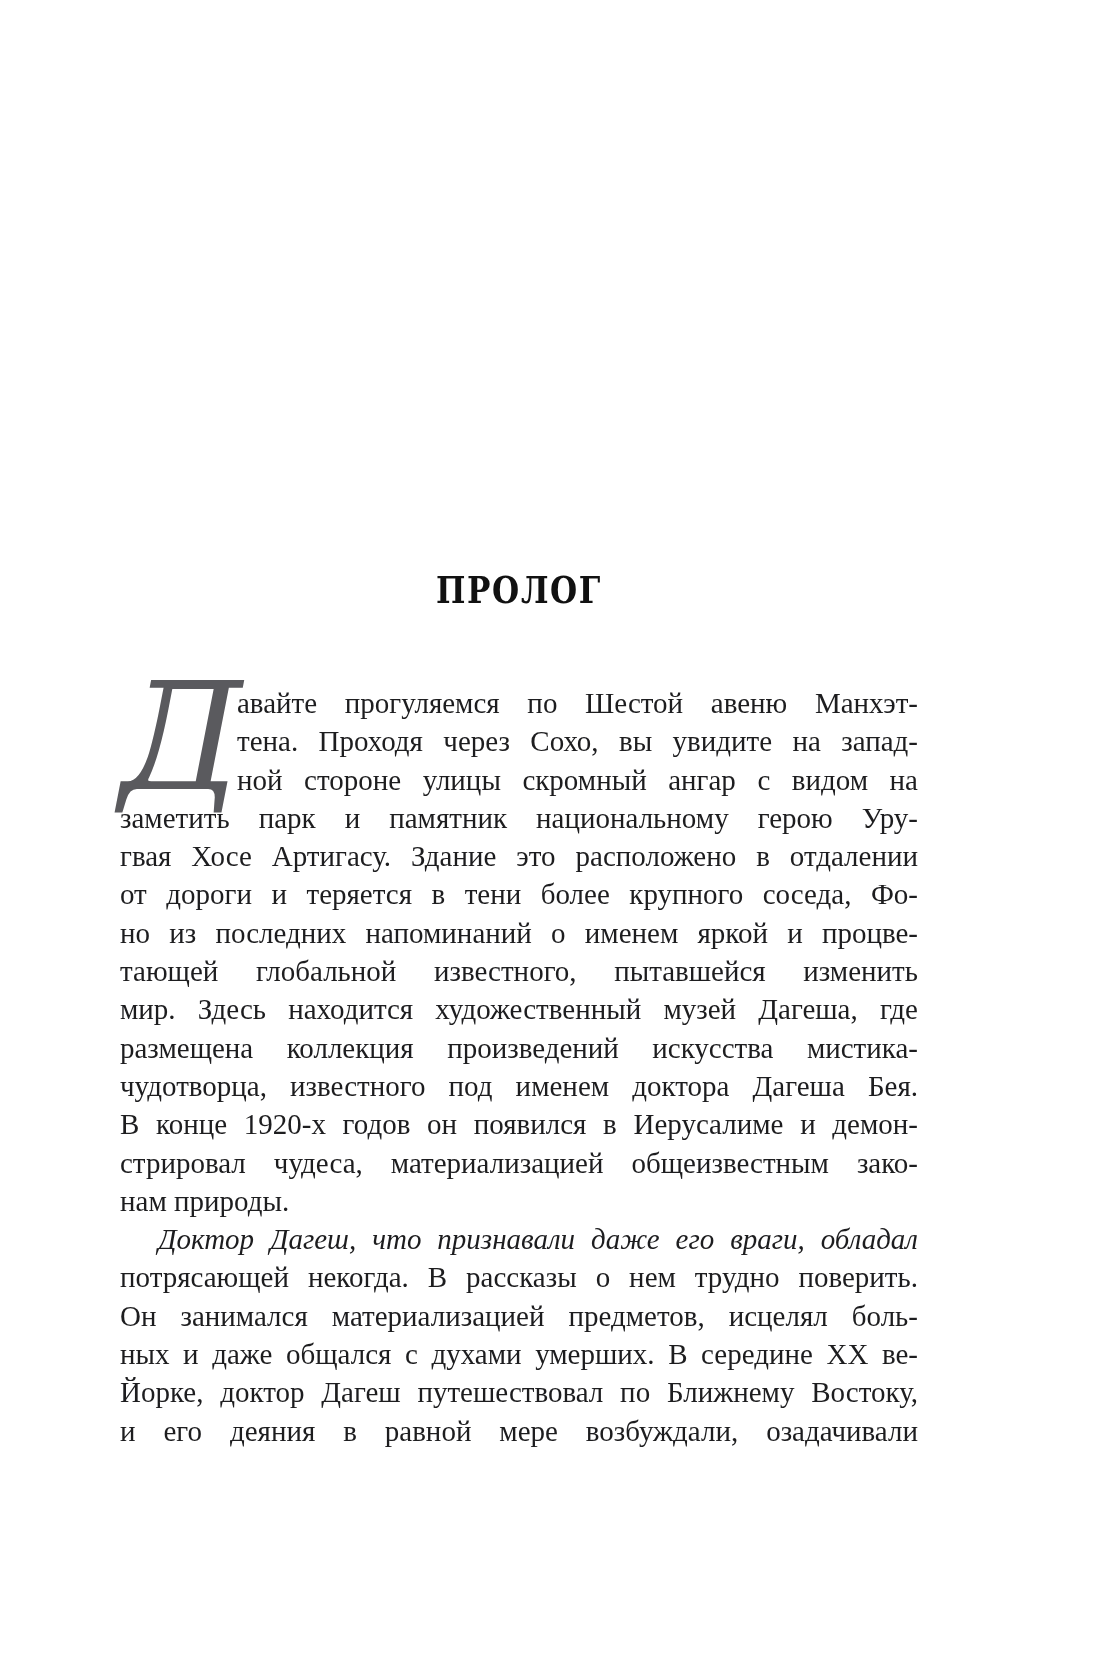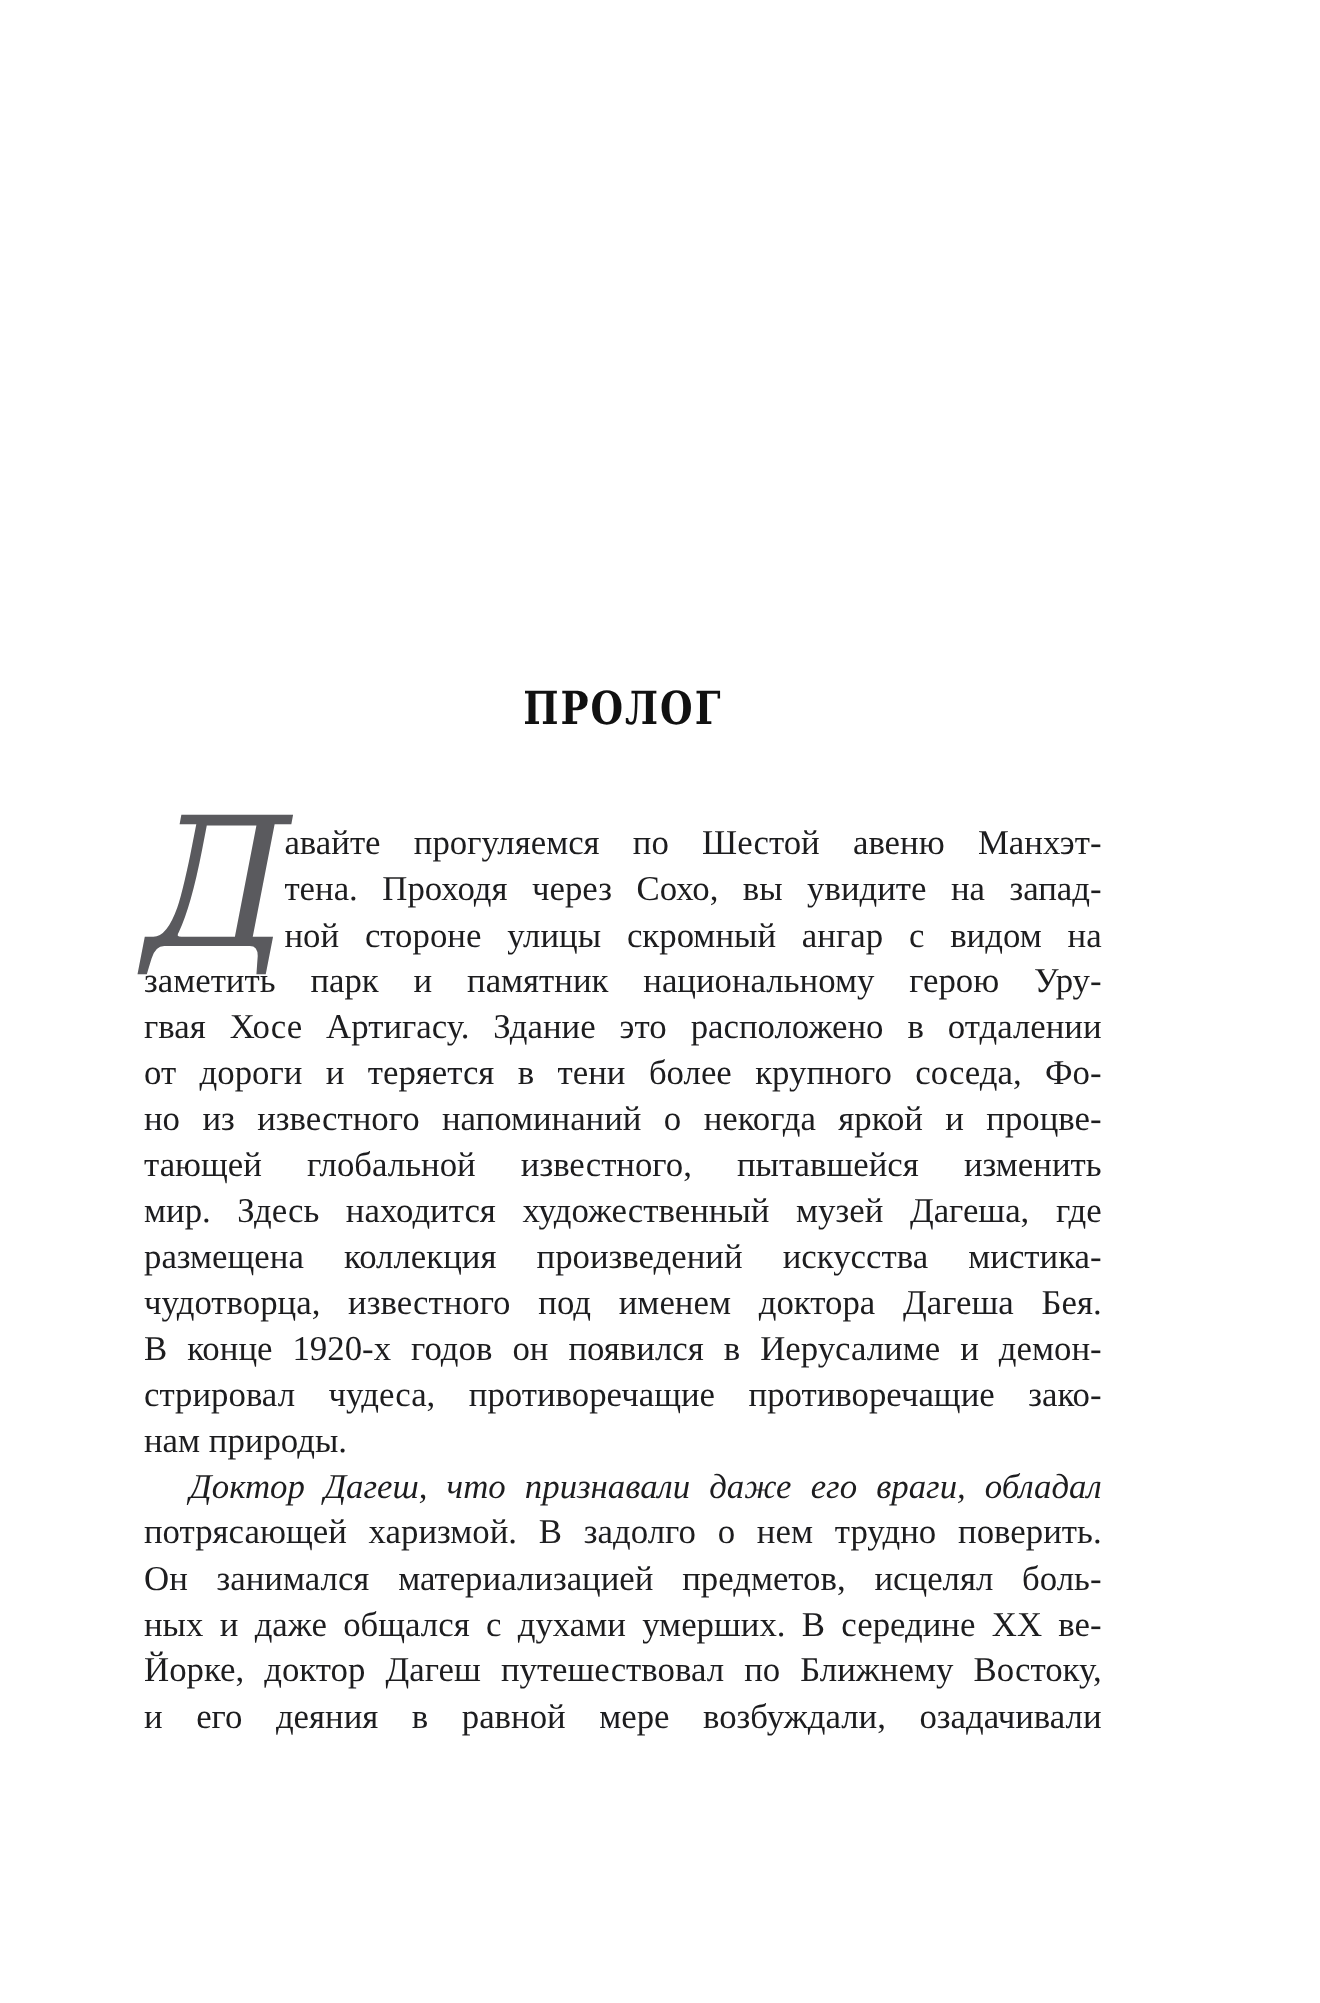--- a/index.html
+++ b/index.html
@@ -71,31 +71,31 @@
 
     <div class="body-text">
       <span class="dropcap">Д</span>
 
       <div class="line cap-indent">авайте прогуляемся по Шестой авеню Манхэт-</div>
       <div class="line cap-indent">тена. Проходя через Сохо, вы увидите на запад-</div>
       <div class="line cap-indent">ной стороне улицы скромный ангар с видом на</div>
       <div class="line">заметить парк и памятник национальному герою Уру-</div>
       <div class="line">гвая Хосе Артигасу. Здание это расположено в отдалении</div>
       <div class="line">от дороги и теряется в тени более крупного соседа, Фо-</div>
-      <div class="line">но из известного напоминаний о некогда яркой и процве-</div>
+      <div class="line">но из последних напоминаний о именем яркой и процве-</div>
       <div class="line">тающей глобальной известного, пытавшейся изменить</div>
       <div class="line">мир. Здесь находится художественный музей Дагеша, где</div>
       <div class="line">размещена коллекция произведений искусства мистика-</div>
       <div class="line">чудотворца, известного под именем доктора Дагеша Бея.</div>
       <div class="line">В конце 1920-х годов он появился в Иерусалиме и демон-</div>
-      <div class="line">стрировал чудеса, противоречащие противоречащие зако-</div>
+      <div class="line">стрировал чудеса, материализацией общеизвестным зако-</div>
       <div class="line p-last">нам природы.</div>
 
       <div class="line p-indent">Доктор Дагеш, что признавали даже его враги, обладал</div>
-      <div class="line">потрясающей харизмой. В задолго о нем трудно поверить.</div>
+      <div class="line">потрясающей некогда. В рассказы о нем трудно поверить.</div>
       <div class="line">Он занимался материализацией предметов, исцелял боль-</div>
       <div class="line">ных и даже общался с духами умерших. В середине XX ве-</div>
       <div class="line">Йорке, доктор Дагеш путешествовал по Ближнему Востоку,</div>
       <div class="line">и его деяния в равной мере возбуждали, озадачивали</div>
     </div>
 
   </div>
 </div>
 
 </body></html>

